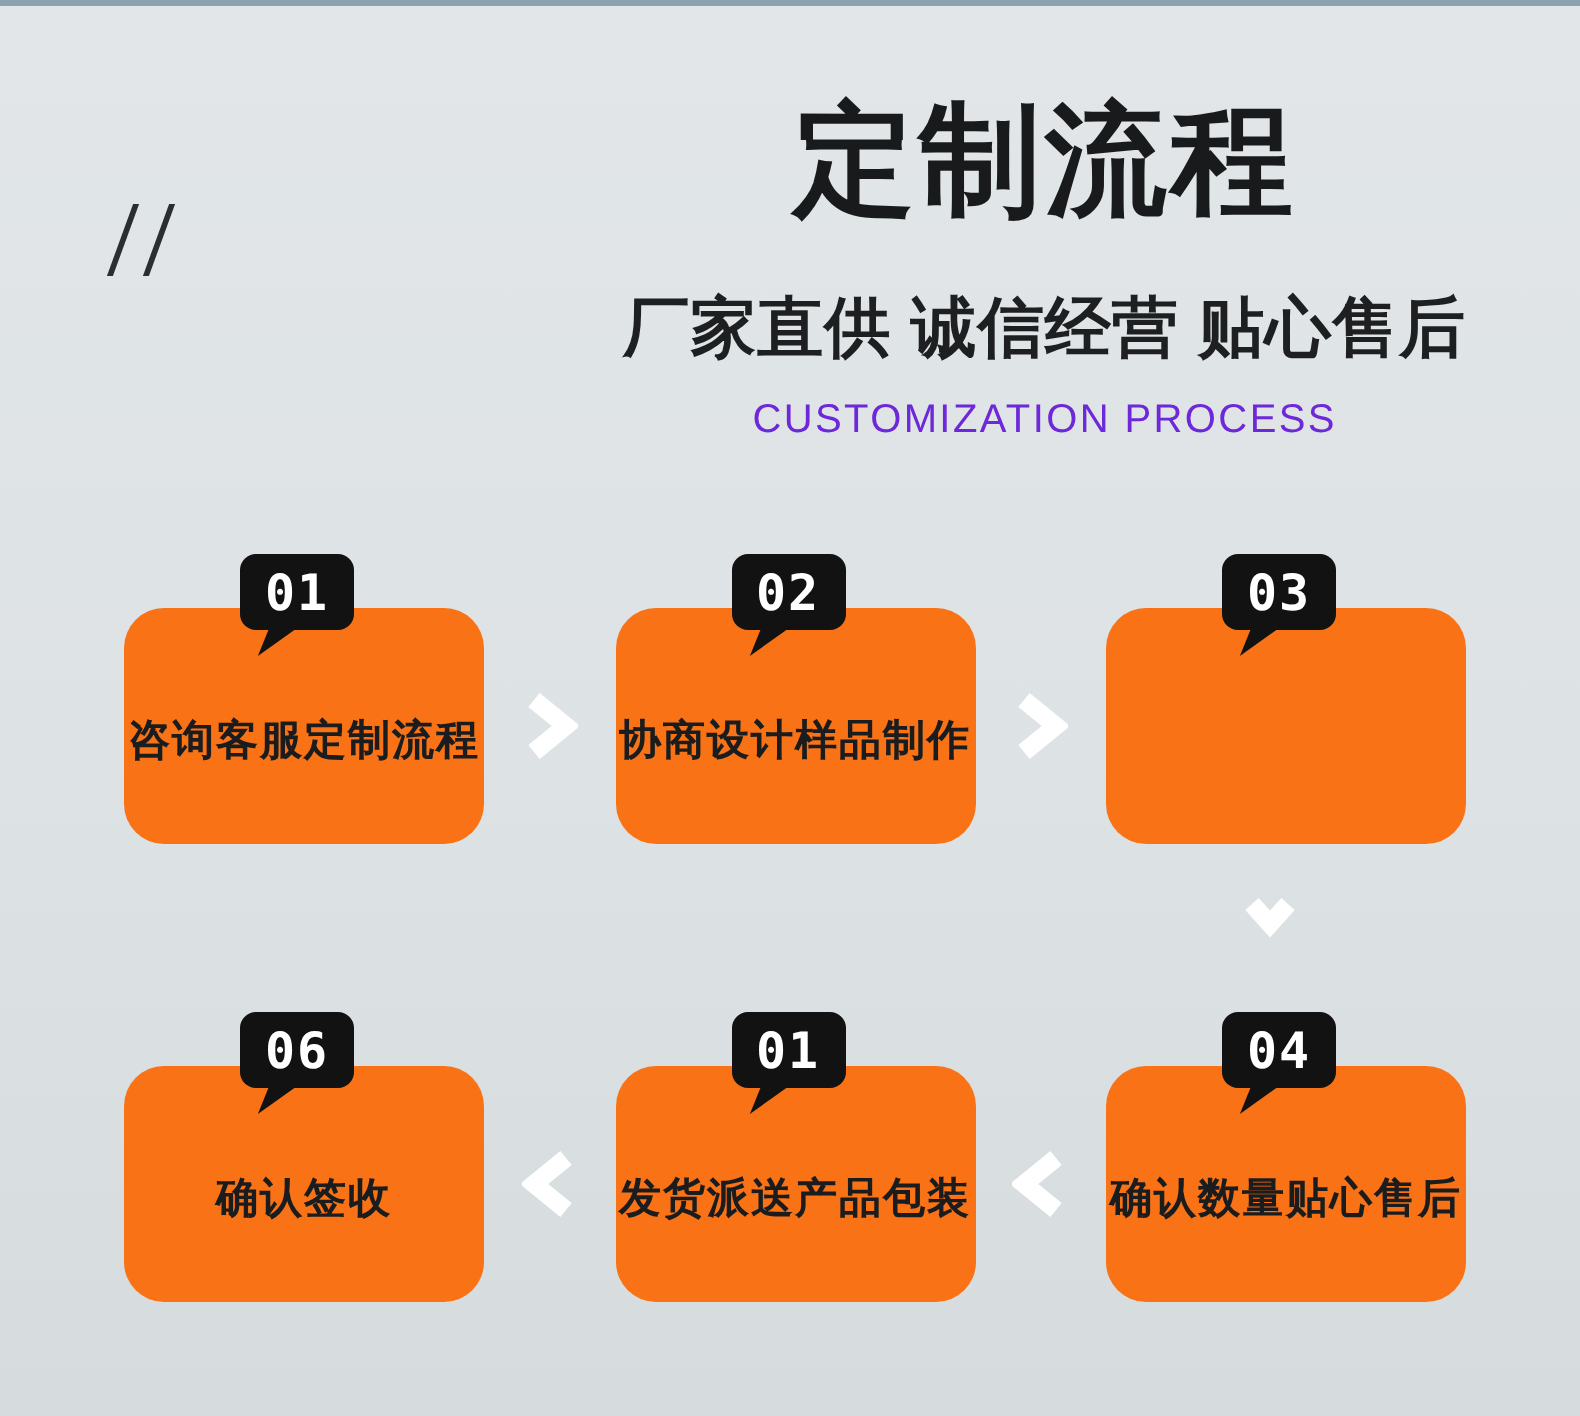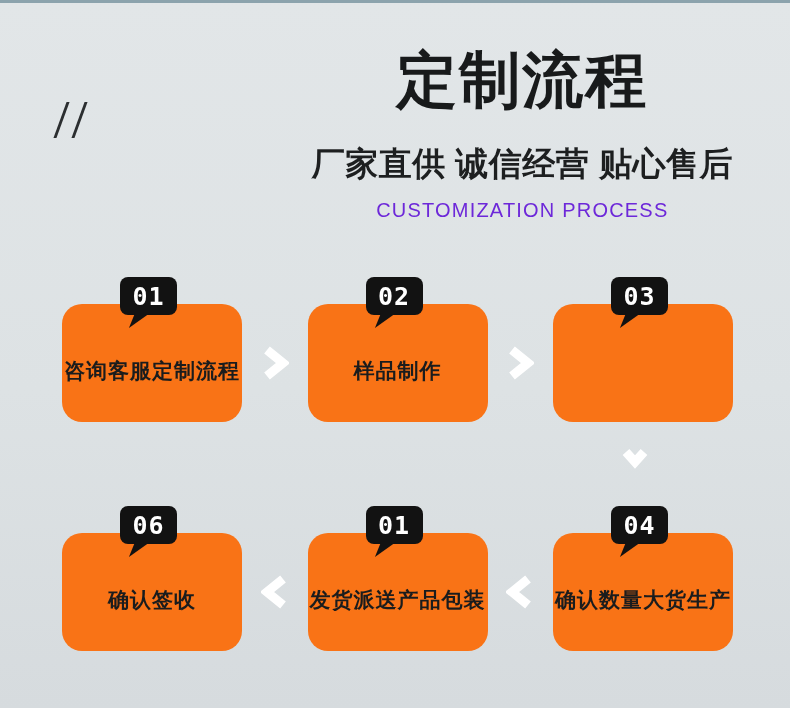--- a/index.html
+++ b/index.html
@@ -174,20 +174,21 @@
     <svg width="28" height="34" viewBox="0 0 28 34">
         <polyline points="6,4 22,17 6,30" fill="none" stroke="#ffffff" stroke-width="9" stroke-linejoin="miter"></polyline>
       </svg>
   </div>
 
   <div class="cell">
     <div class="badge">
       <span>02</span>
     </div>
     <div class="card">
+      <div class="line">协商设计</div>
       <div class="line">样品制作</div>
     </div>
   </div>
 
   <div class="arrow">
     <svg width="28" height="34" viewBox="0 0 28 34">
         <polyline points="6,4 22,17 6,30" fill="none" stroke="#ffffff" stroke-width="9" stroke-linejoin="miter"></polyline>
       </svg>
   </div>
 
@@ -239,17 +240,17 @@
         <polyline points="22,4 6,17 22,30" fill="none" stroke="#ffffff" stroke-width="9" stroke-linejoin="miter"></polyline>
       </svg>
   </div>
 
   <div class="cell">
     <div class="badge">
       <span>04</span>
     </div>
     <div class="card">
       <div class="line">确认数量</div>
-      <div class="line">大货生产</div>
+      <div class="line">贴心售后</div>
     </div>
   </div>
 
 </div>
 
 </body></html>

